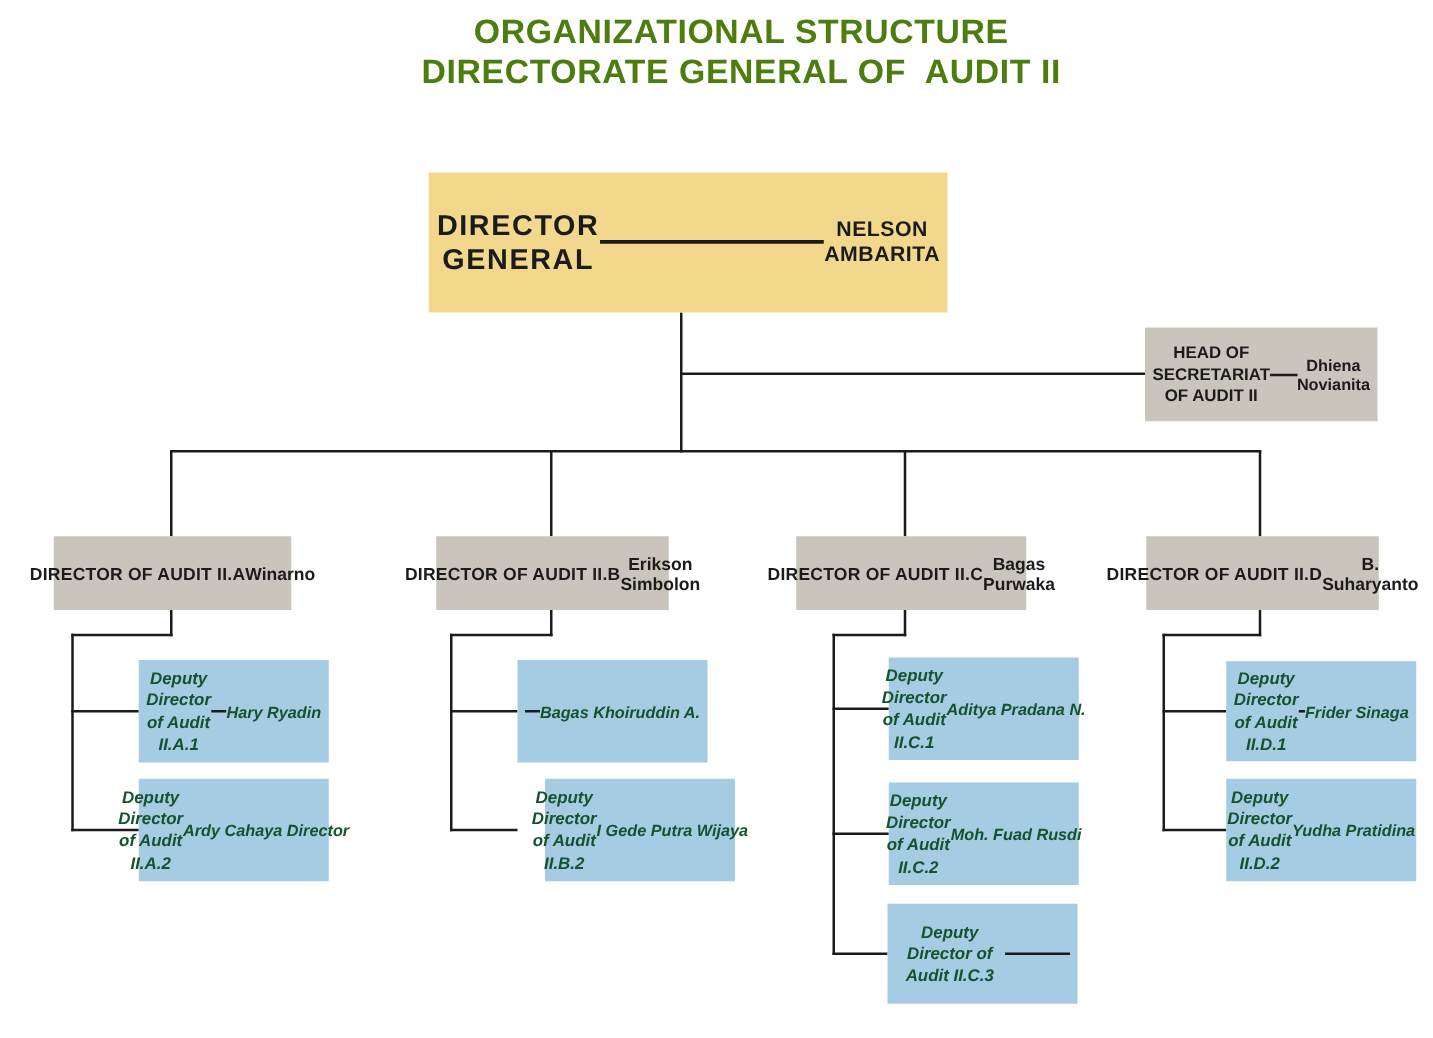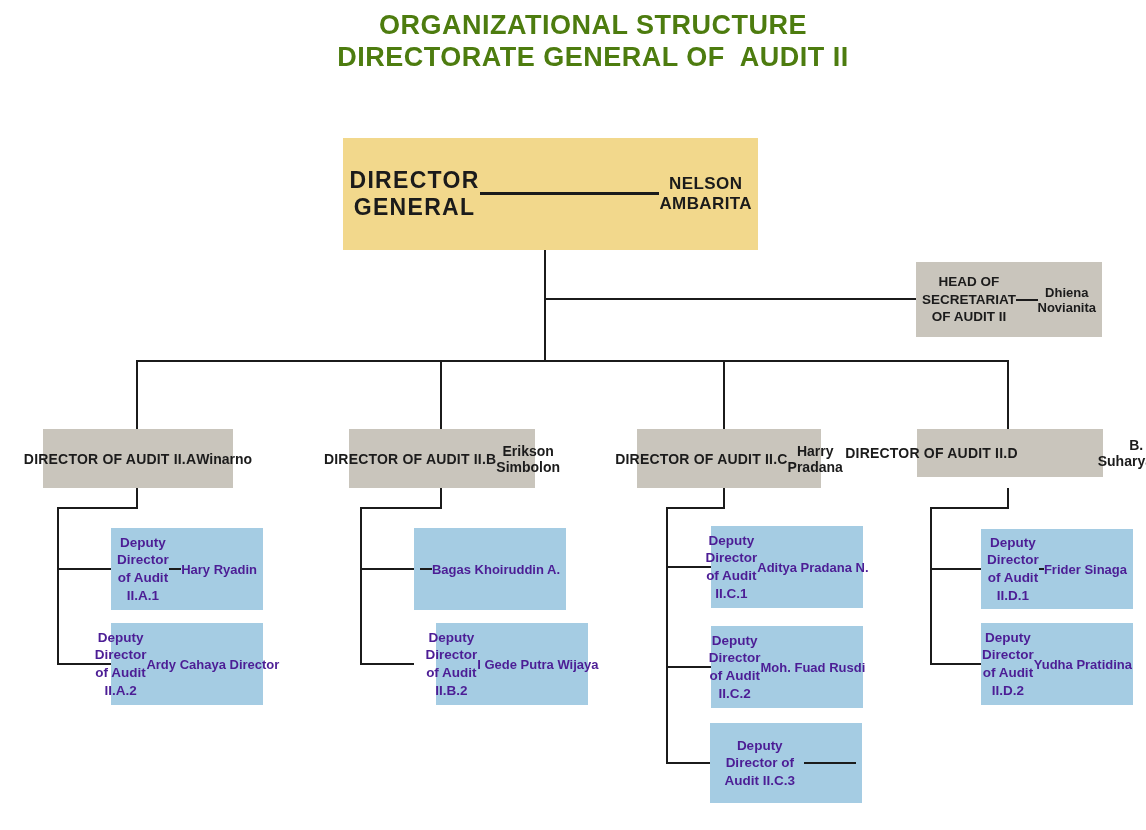--- a/index.html
+++ b/index.html
@@ -57,21 +57,21 @@
   .management { background: var(--color-management, #c9c5bc); }
   .management .role { font-size: 13.5px; line-height: 1.3; }
   .management .sep  { margin: 5px 0 4px; width: 85%; }
   .management .name { font-size: 13px; }
 
   .director { background: var(--color-management, #c9c5bc); }
   .director .role { font-size: 14px; letter-spacing: 0.2px; white-space: nowrap; }
   .director .sep  { width: 90%; margin: 3px 0; }
   .director .name { font-size: 14px; }
 
-  .staff { background: var(--color-staff, #a5cce3); color: #4c1d95; }
+  .staff { background: var(--color-staff, #a5cce3); color: #14532d; font-style: italic; }
   .staff .role { font-size: 13.5px; line-height: 1.3; }
   .staff .sep  { width: 82%; margin: 4px 0; }
   .staff .name { font-size: 13px; white-space: nowrap; }
 
   .line {
     position: absolute;
     background: var(--color-line, #1b1b1b);
   }
 </style>
 </head>
@@ -135,23 +135,23 @@
     <div class="name">Winarno</div>
   </div>
   <div class="node director" style="left:349px; top:429px; width:186px; height:59px;">
     <div class="role">DIRECTOR OF AUDIT II.B</div>
     <div class="sep"></div>
     <div class="name">Erikson Simbolon</div>
   </div>
   <div class="node director" style="left:637px; top:429px; width:184px; height:59px;">
     <div class="role">DIRECTOR OF AUDIT II.C</div>
     <div class="sep"></div>
-    <div class="name">Harry Pradana</div>
-  </div>
-  <div class="node director" style="left:917px; top:429px; width:186px; height:48px;gap:40px;">
+    <div class="name">Bagas Purwaka</div>
+  </div>
+  <div class="node director" style="left:917px; top:429px; width:186px; height:59px;">
     <div class="role">DIRECTOR OF AUDIT II.D</div>
     <div class="sep"></div>
     <div class="name">B. Suharyanto</div>
   </div>
 
   <div class="node staff" style="left:111px; top:528px; width:152px; height:82px;">
     <div class="role">Deputy Director of Audit II.A.1</div>
     <div class="sep"></div>
     <div class="name">Hary Ryadin</div>
   </div>

